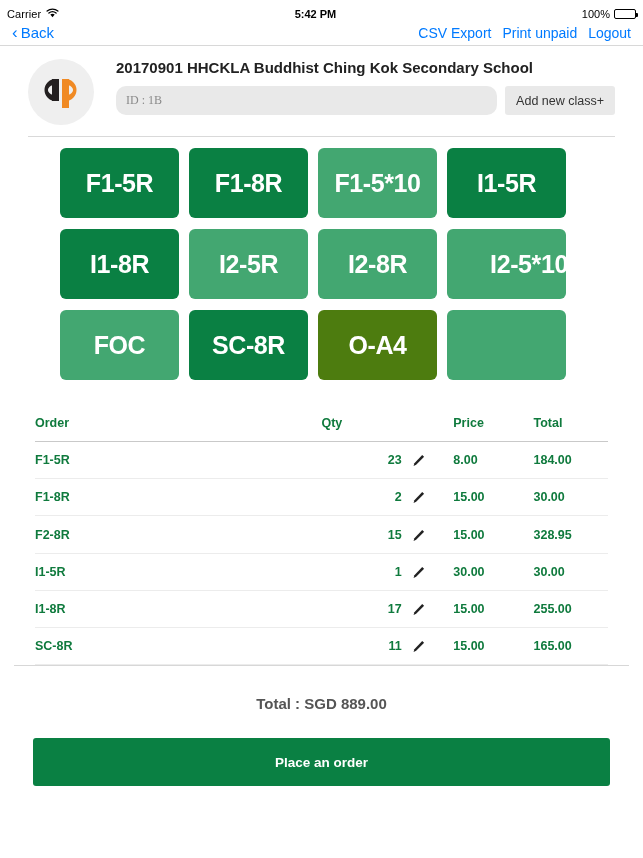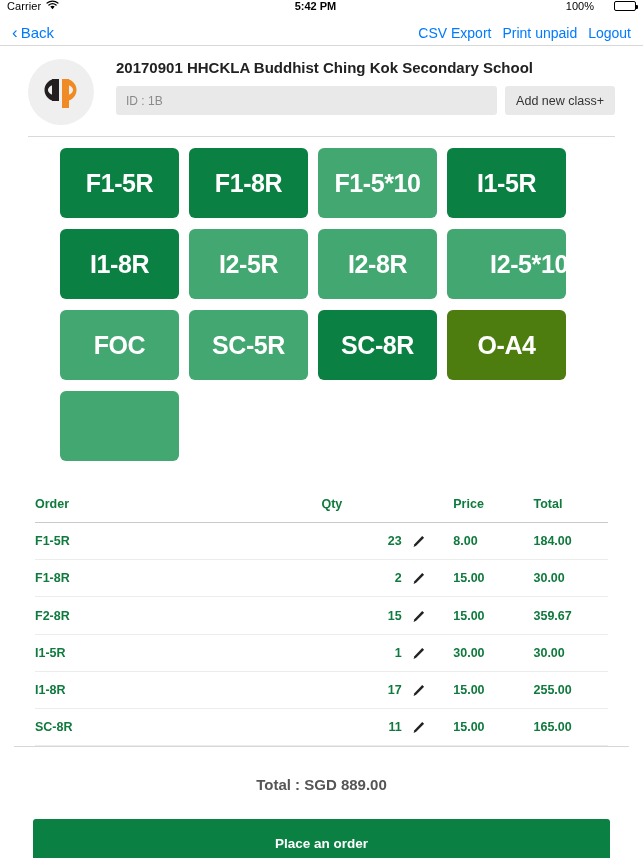--- a/index.html
+++ b/index.html
@@ -12,21 +12,21 @@
     background: #ffffff;
     font-family: "Liberation Sans", sans-serif;
     color: #000;
     overflow: hidden;
   }
 
   
   .status-bar {
     height: 20px;
     display: flex;
-    align-items: flex-start;
+    align-items: flex-end;
     padding: 0 7px;
     font-size: 11px;
     color: #000;
     position: relative;
   }
   .status-left {
     display: flex;
     align-items: center;
     gap: 5px;
   }
@@ -37,21 +37,21 @@
     left: 0; right: 12px;
     text-align: center;
     font-size: 11px;
     font-weight: bold;
     pointer-events: none;
   }
   .status-right {
     margin-left: auto;
     display: flex;
     align-items: center;
-    gap: 20px;
+    gap: 4px;
     font-size: 11px;
   }
   .battery {
     width: 22px; height: 10px;
     border: 1px solid #000;
     border-radius: 2px;
     position: relative;
     box-sizing: border-box;
     padding: 1px;
   }
@@ -137,24 +137,24 @@
   }
   .class-row {
     display: flex;
     align-items: stretch;
     gap: 8px;
   }
   .class-input {
     flex: 1;
     background: #e9e9e9;
     border: none;
-    border-radius: 3px;
+    border-radius: 10px;
     padding: 8px 10px;
     font-size: 12px;
-    font-family: Liberation Sans, sans-serif;
+    font-family: Liberation Serif, serif;
     color: #888;
     box-sizing: border-box;
     height: 29px;
   }
   .class-input::placeholder { color: #8a8a8a; opacity: 1; }
   .add-class-btn {
     background: #e9e9e9;
     border: none;
     border-radius: 3px;
     padding: 0 11px;
@@ -318,21 +318,20 @@
 <div class="grid" id="product-grid">
     <button class="prod-btn" style="background: rgb(10, 128, 67);">F1-5R</button>
     <button class="prod-btn" style="background: rgb(10, 128, 67);">F1-8R</button>
     <button class="prod-btn" style="background: rgb(67, 167, 113);">F1-5*10</button>
     <button class="prod-btn" style="background: rgb(10, 128, 67);">I1-5R</button>
     <button class="prod-btn" style="background: rgb(10, 128, 67);">I1-8R</button>
     <button class="prod-btn" style="background: rgb(67, 167, 113);">I2-5R</button>
     <button class="prod-btn" style="background: rgb(67, 167, 113);">I2-8R</button>
     <button class="prod-btn" style="background: rgb(67, 167, 113); padding-left: 45px;">I2-5*10</button>
     <button class="prod-btn" style="background: rgb(67, 167, 113);">FOC</button>
-    <button class="prod-btn" style="background: rgb(67, 167, 113);">SC-5R</button>
     <button class="prod-btn" style="background: rgb(10, 128, 67);">SC-8R</button>
     <button class="prod-btn" style="background: #4d7c0f;">O-A4</button>
     <button class="prod-btn" style="background: rgb(67, 167, 113);"></button>
   </div>
 
 <div class="table-wrap">
   <table class="order-table">
     <thead>
       <tr>
         <th class="col-order">Order</th>
@@ -365,21 +364,21 @@
           <td class="col-total">30.00</td>
         </tr>
         <tr>
           <td class="col-order">F2-8R</td>
           <td class="col-spacer"></td>
           <td class="col-qty">15</td>
           <td class="col-edit"><svg class="pencil-icon" width="13" height="13" viewBox="0 0 13 13">
               <path d="M10.2 0.9 L12.1 2.8 L4.1 10.8 L1.6 11.9 L2.4 9.3 Z" fill="#222"></path>
             </svg></td>
           <td class="col-price">15.00</td>
-          <td class="col-total">359.67</td>
+          <td class="col-total">328.95</td>
         </tr>
         <tr>
           <td class="col-order">I1-5R</td>
           <td class="col-spacer"></td>
           <td class="col-qty">1</td>
           <td class="col-edit"><svg class="pencil-icon" width="13" height="13" viewBox="0 0 13 13">
               <path d="M10.2 0.9 L12.1 2.8 L4.1 10.8 L1.6 11.9 L2.4 9.3 Z" fill="#222"></path>
             </svg></td>
           <td class="col-price">30.00</td>
           <td class="col-total">30.00</td>

